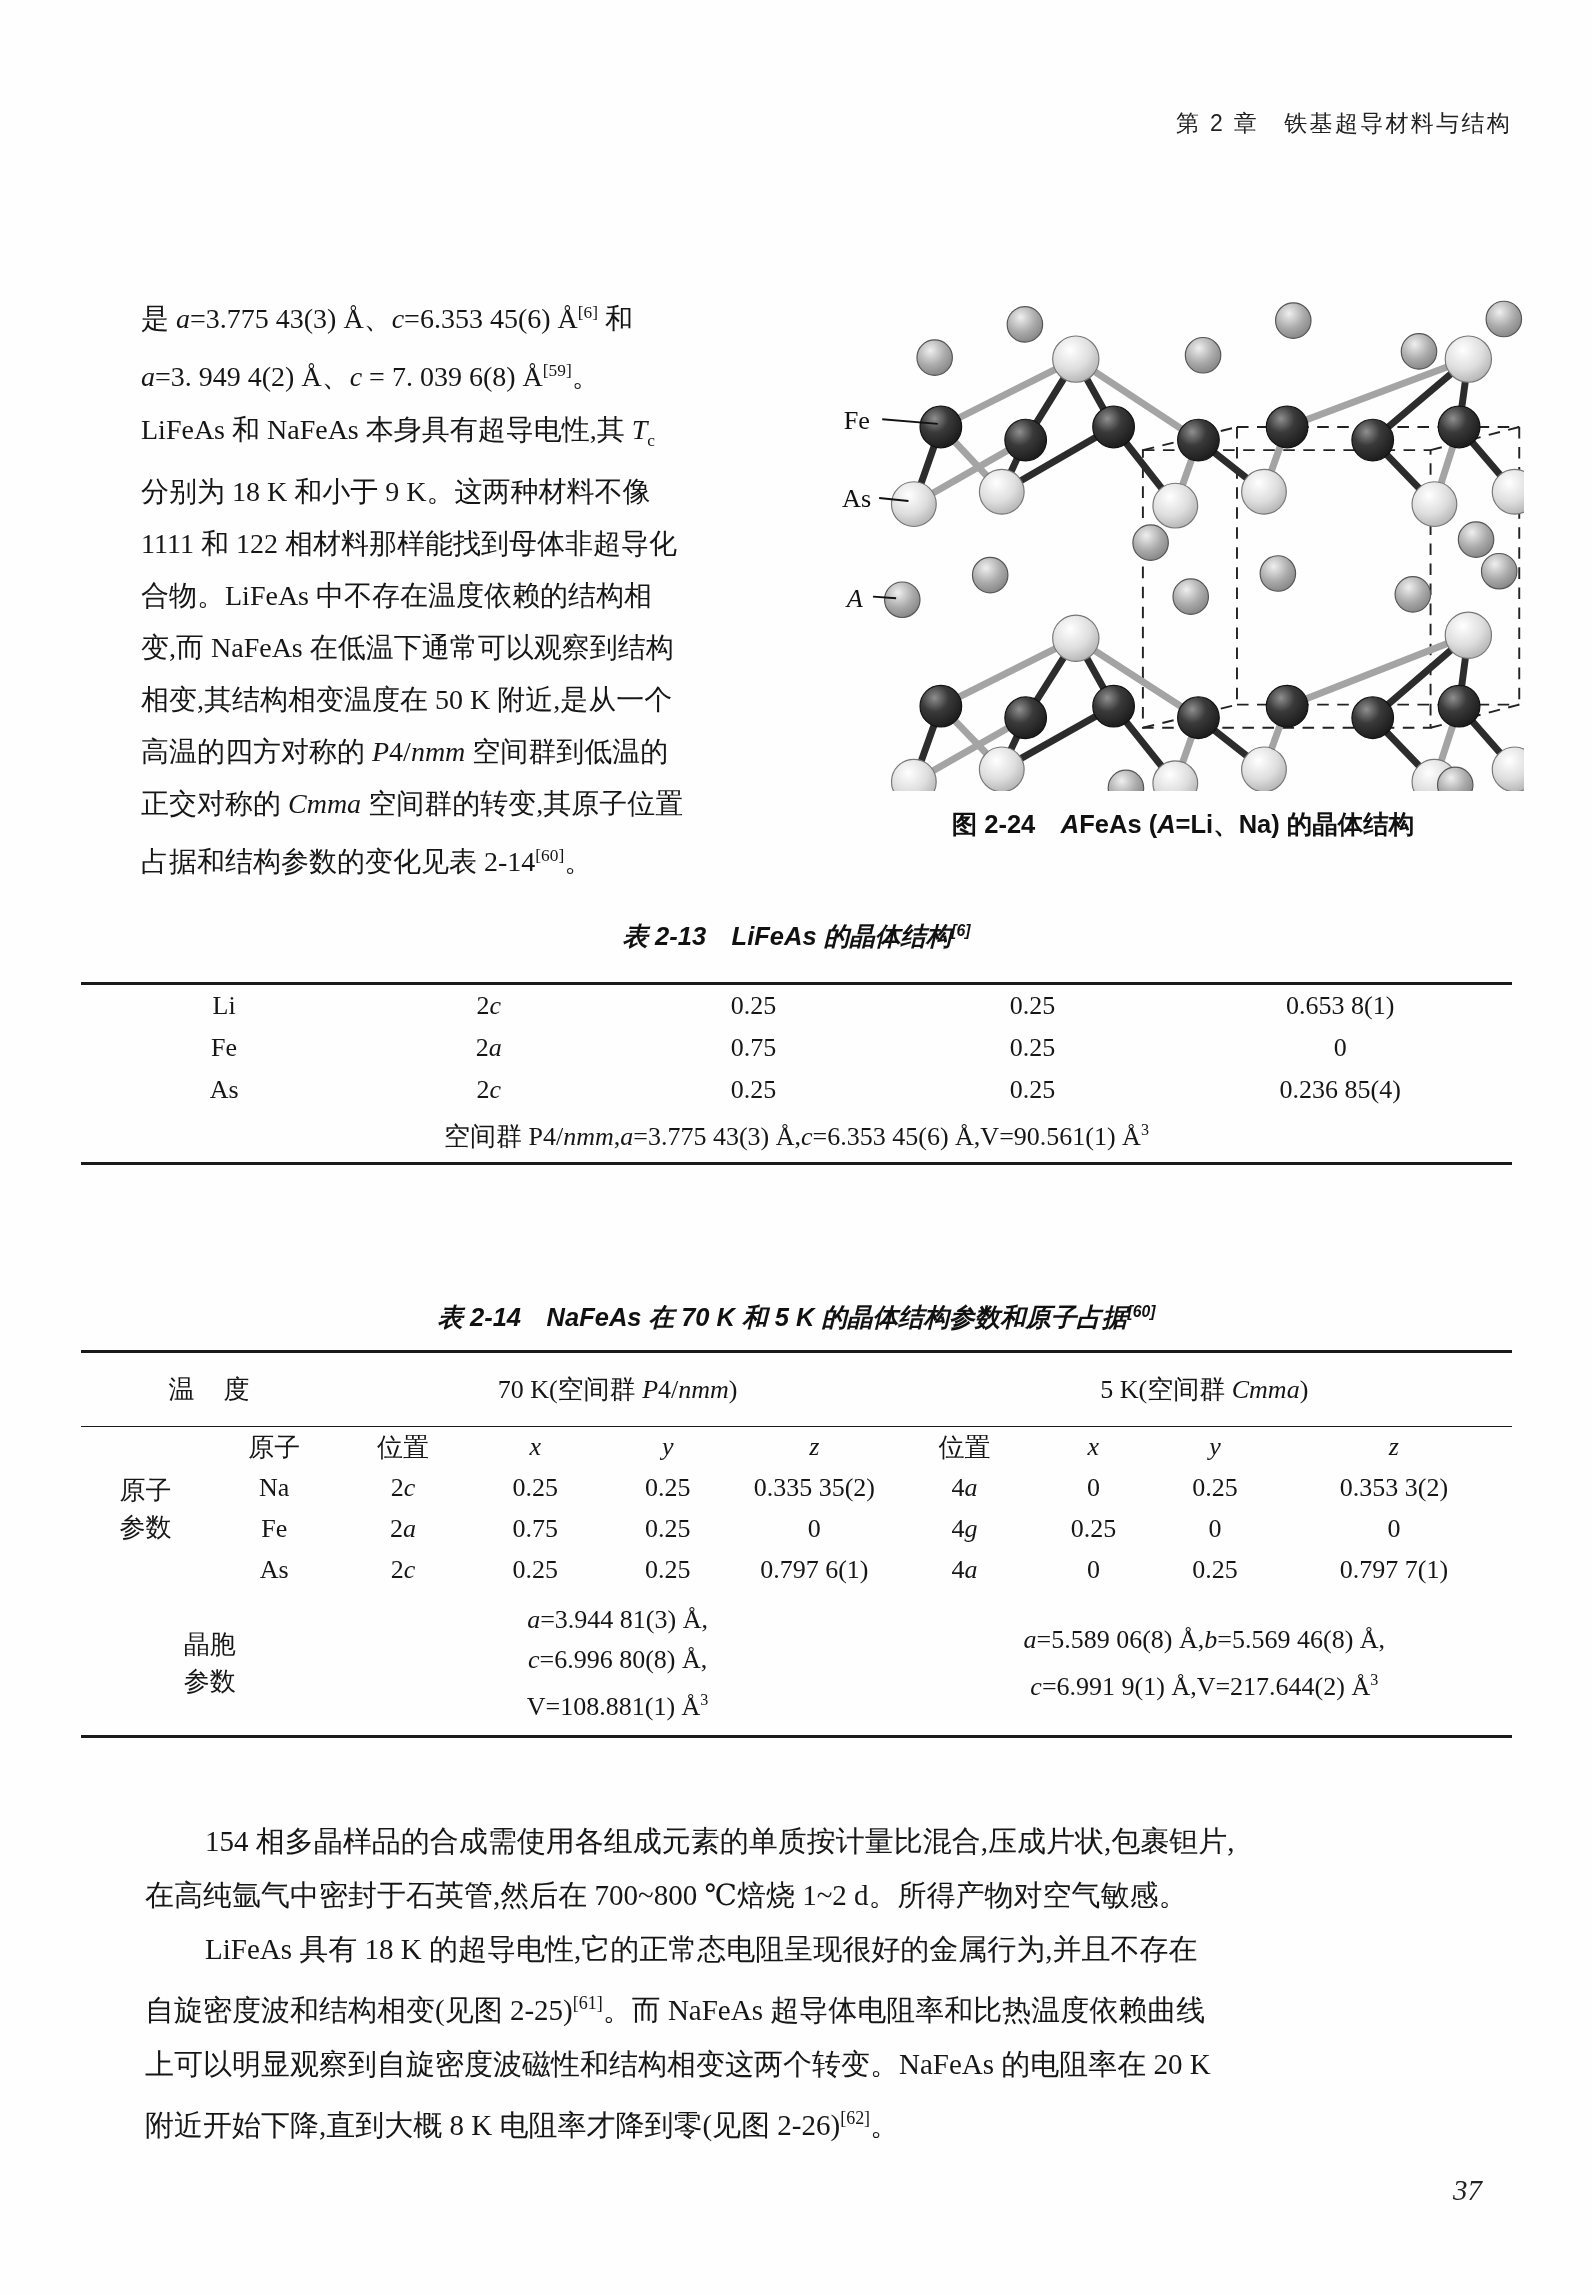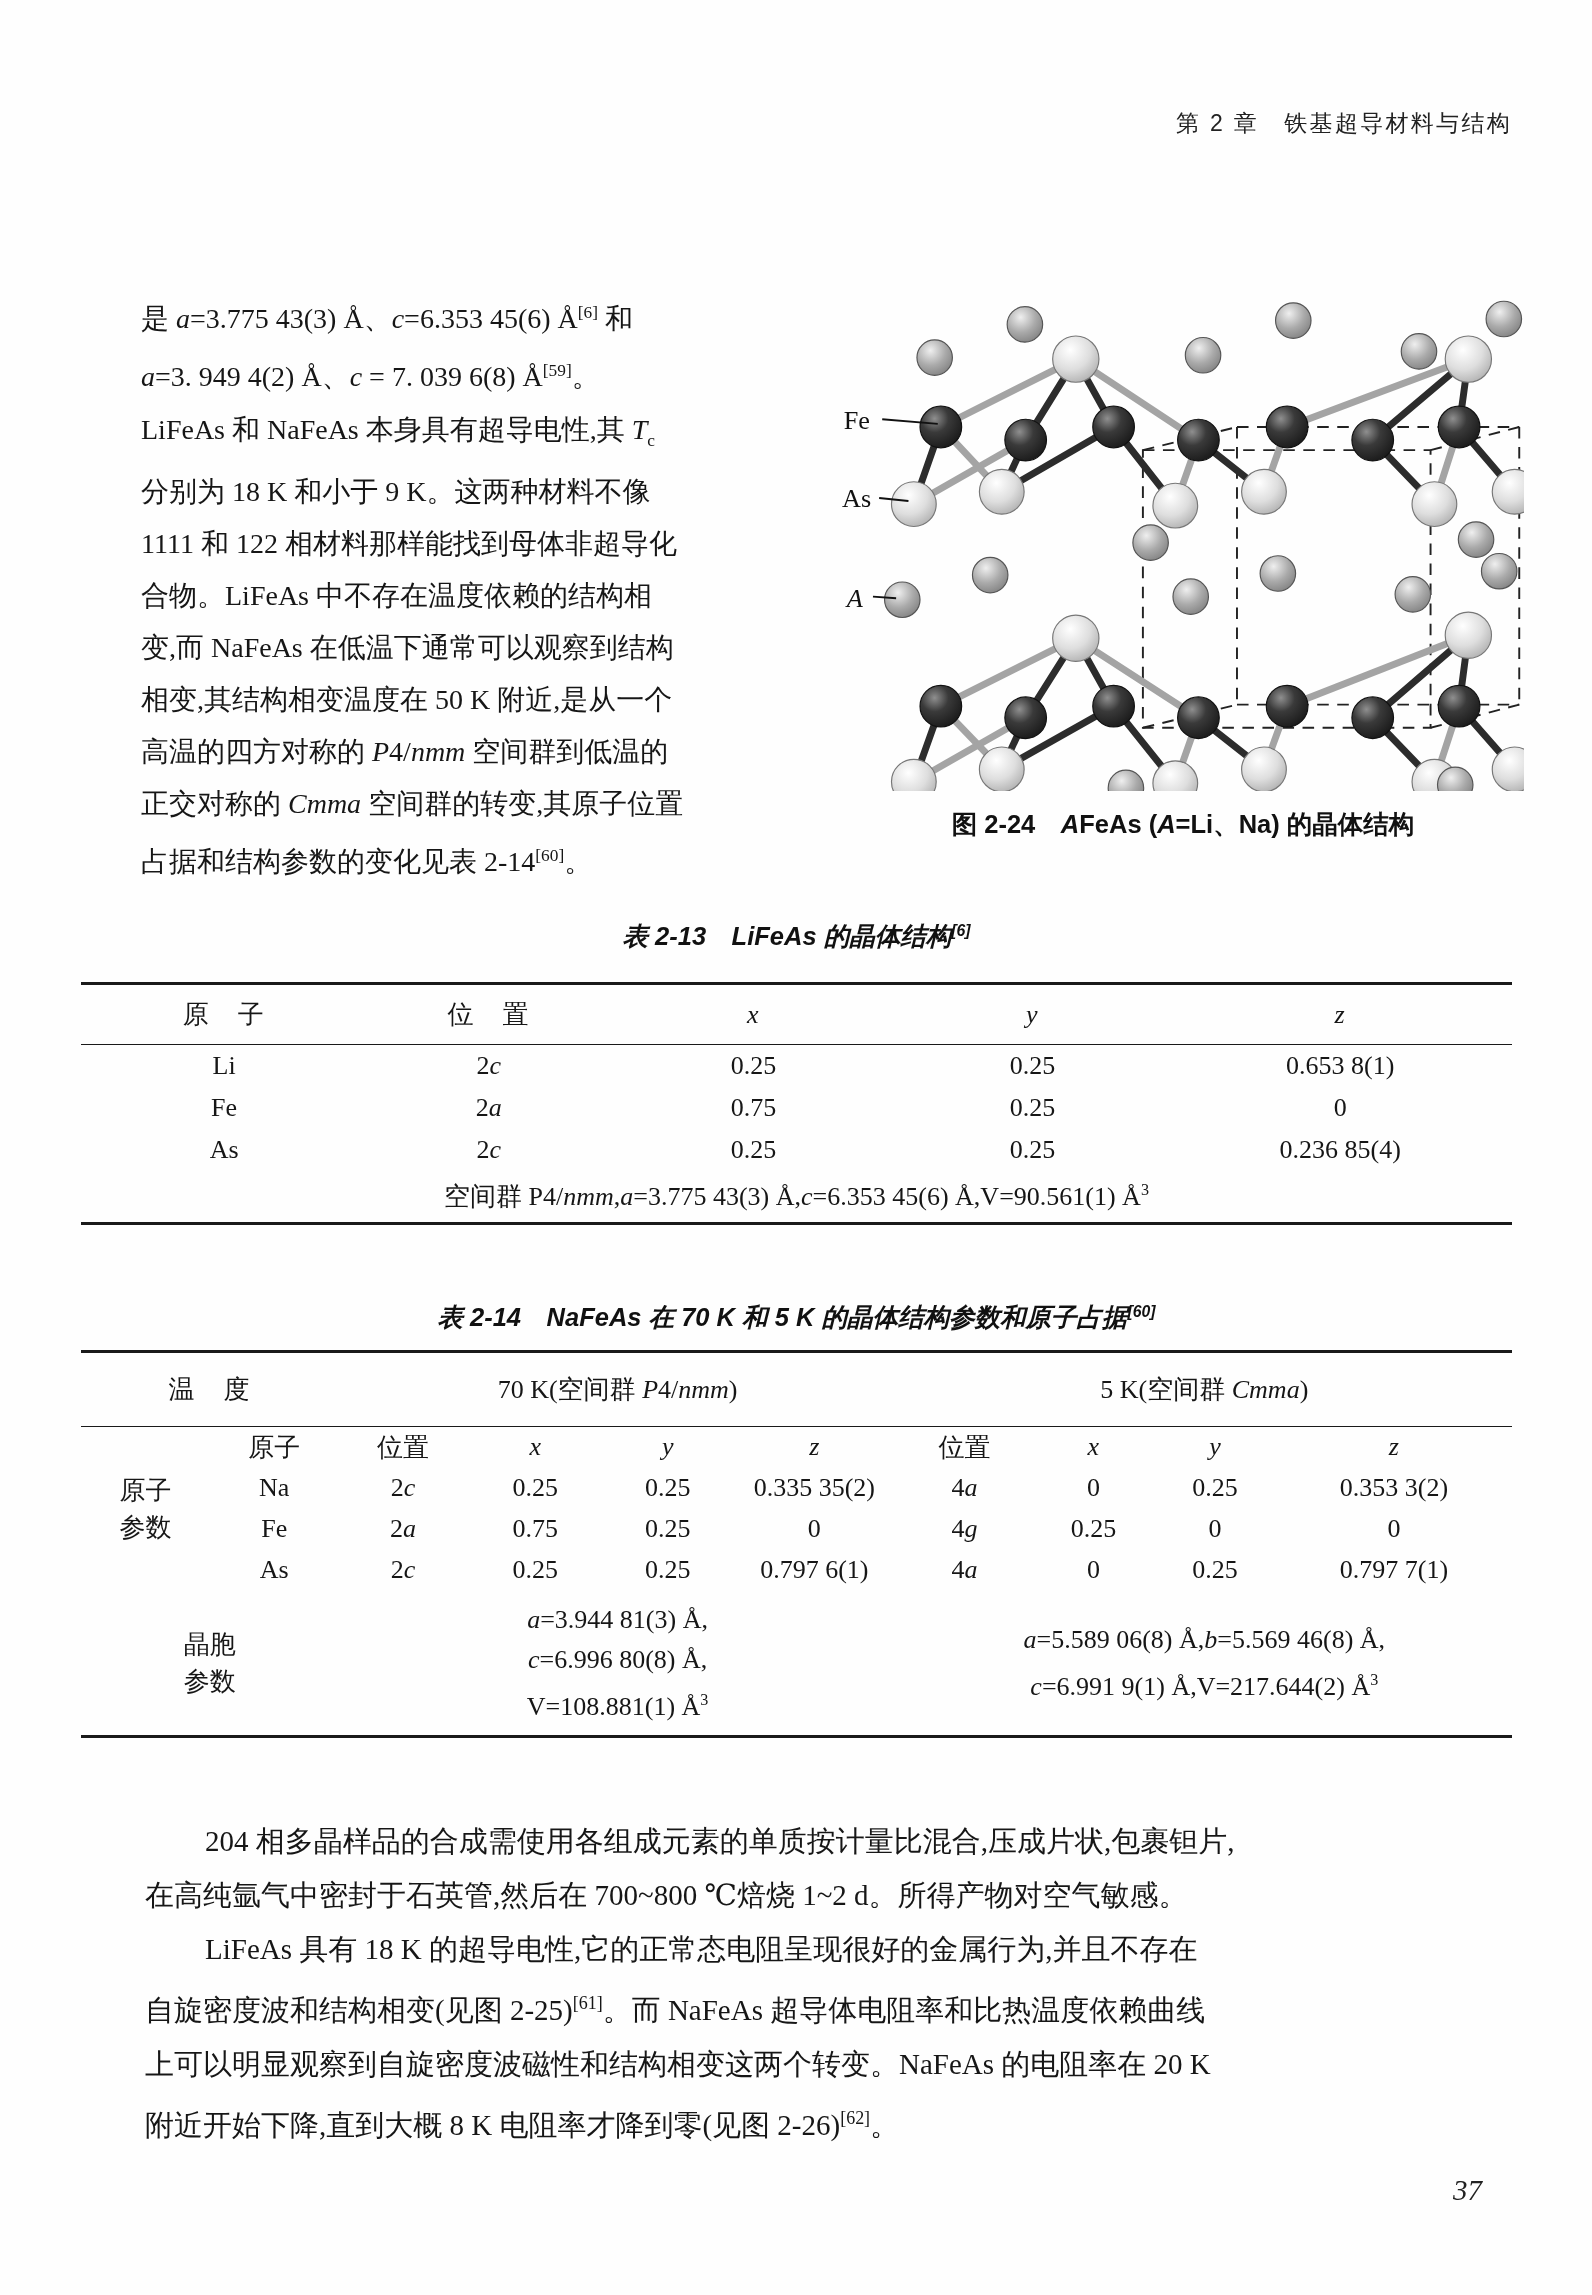--- a/index.html
+++ b/index.html
@@ -259,27 +259,20 @@
     <div class="table-title"><span>表 2-13　LiFeAs 的晶体结构</span><sup>[6]</sup></div>
     <table class="sci">
       <colgroup>
           <col style="width:20%">
           <col style="width:17%">
           <col style="width:20%">
           <col style="width:19%">
           <col style="width:24%">
         </colgroup>
       <tbody>
-          <tr class="hdr">
-        <td>原　子</td>
-        <td>位　置</td>
-        <td class="ital">x</td>
-        <td class="ital">y</td>
-        <td class="ital">z</td>
-      </tr>
       <tr class="body">
         <td><span>Li</span></td>
         <td><span>2</span><i>c</i></td>
         <td><span>0.25</span></td>
         <td><span>0.25</span></td>
         <td><span>0.653 8(1)</span></td>
       </tr>
       <tr class="body">
         <td><span>Fe</span></td>
         <td><span>2</span><i>a</i></td>
@@ -383,21 +376,21 @@
         <td colspan="4" class="cellpar-lines">
           <div><i>a</i><span>=5.589 06(8) Å,</span><i>b</i><span>=5.569 46(8) Å,</span></div>
           <div><i>c</i><span>=6.991 9(1) Å,V=217.644(2) Å</span><sup>3</sup></div>
         </td>
       </tr>
     </tbody>
       </table>
   </div>
 
   <div class="body-text">
-    <div class="tline indent"><span>204 相多晶样品的合成需使用各组成元素的单质按计量比混合,压成片状,包裹钽片,</span></div>
+    <div class="tline indent"><span>154 相多晶样品的合成需使用各组成元素的单质按计量比混合,压成片状,包裹钽片,</span></div>
     <div class="tline"><span>在高纯氩气中密封于石英管,然后在 700~800 ℃焙烧 1~2 d。所得产物对空气敏感。</span></div>
     <div class="tline indent"><span>LiFeAs 具有 18 K 的超导电性,它的正常态电阻呈现很好的金属行为,并且不存在</span></div>
     <div class="tline"><span>自旋密度波和结构相变(见图 2-25)</span><sup>[61]</sup><span>。而 NaFeAs 超导体电阻率和比热温度依赖曲线</span></div>
     <div class="tline"><span>上可以明显观察到自旋密度波磁性和结构相变这两个转变。NaFeAs 的电阻率在 20 K</span></div>
     <div class="tline"><span>附近开始下降,直到大概 8 K 电阻率才降到零(见图 2-26)</span><sup>[62]</sup><span>。</span></div>
   </div>
 
   <div class="page-number">37</div>
 
 </div>

